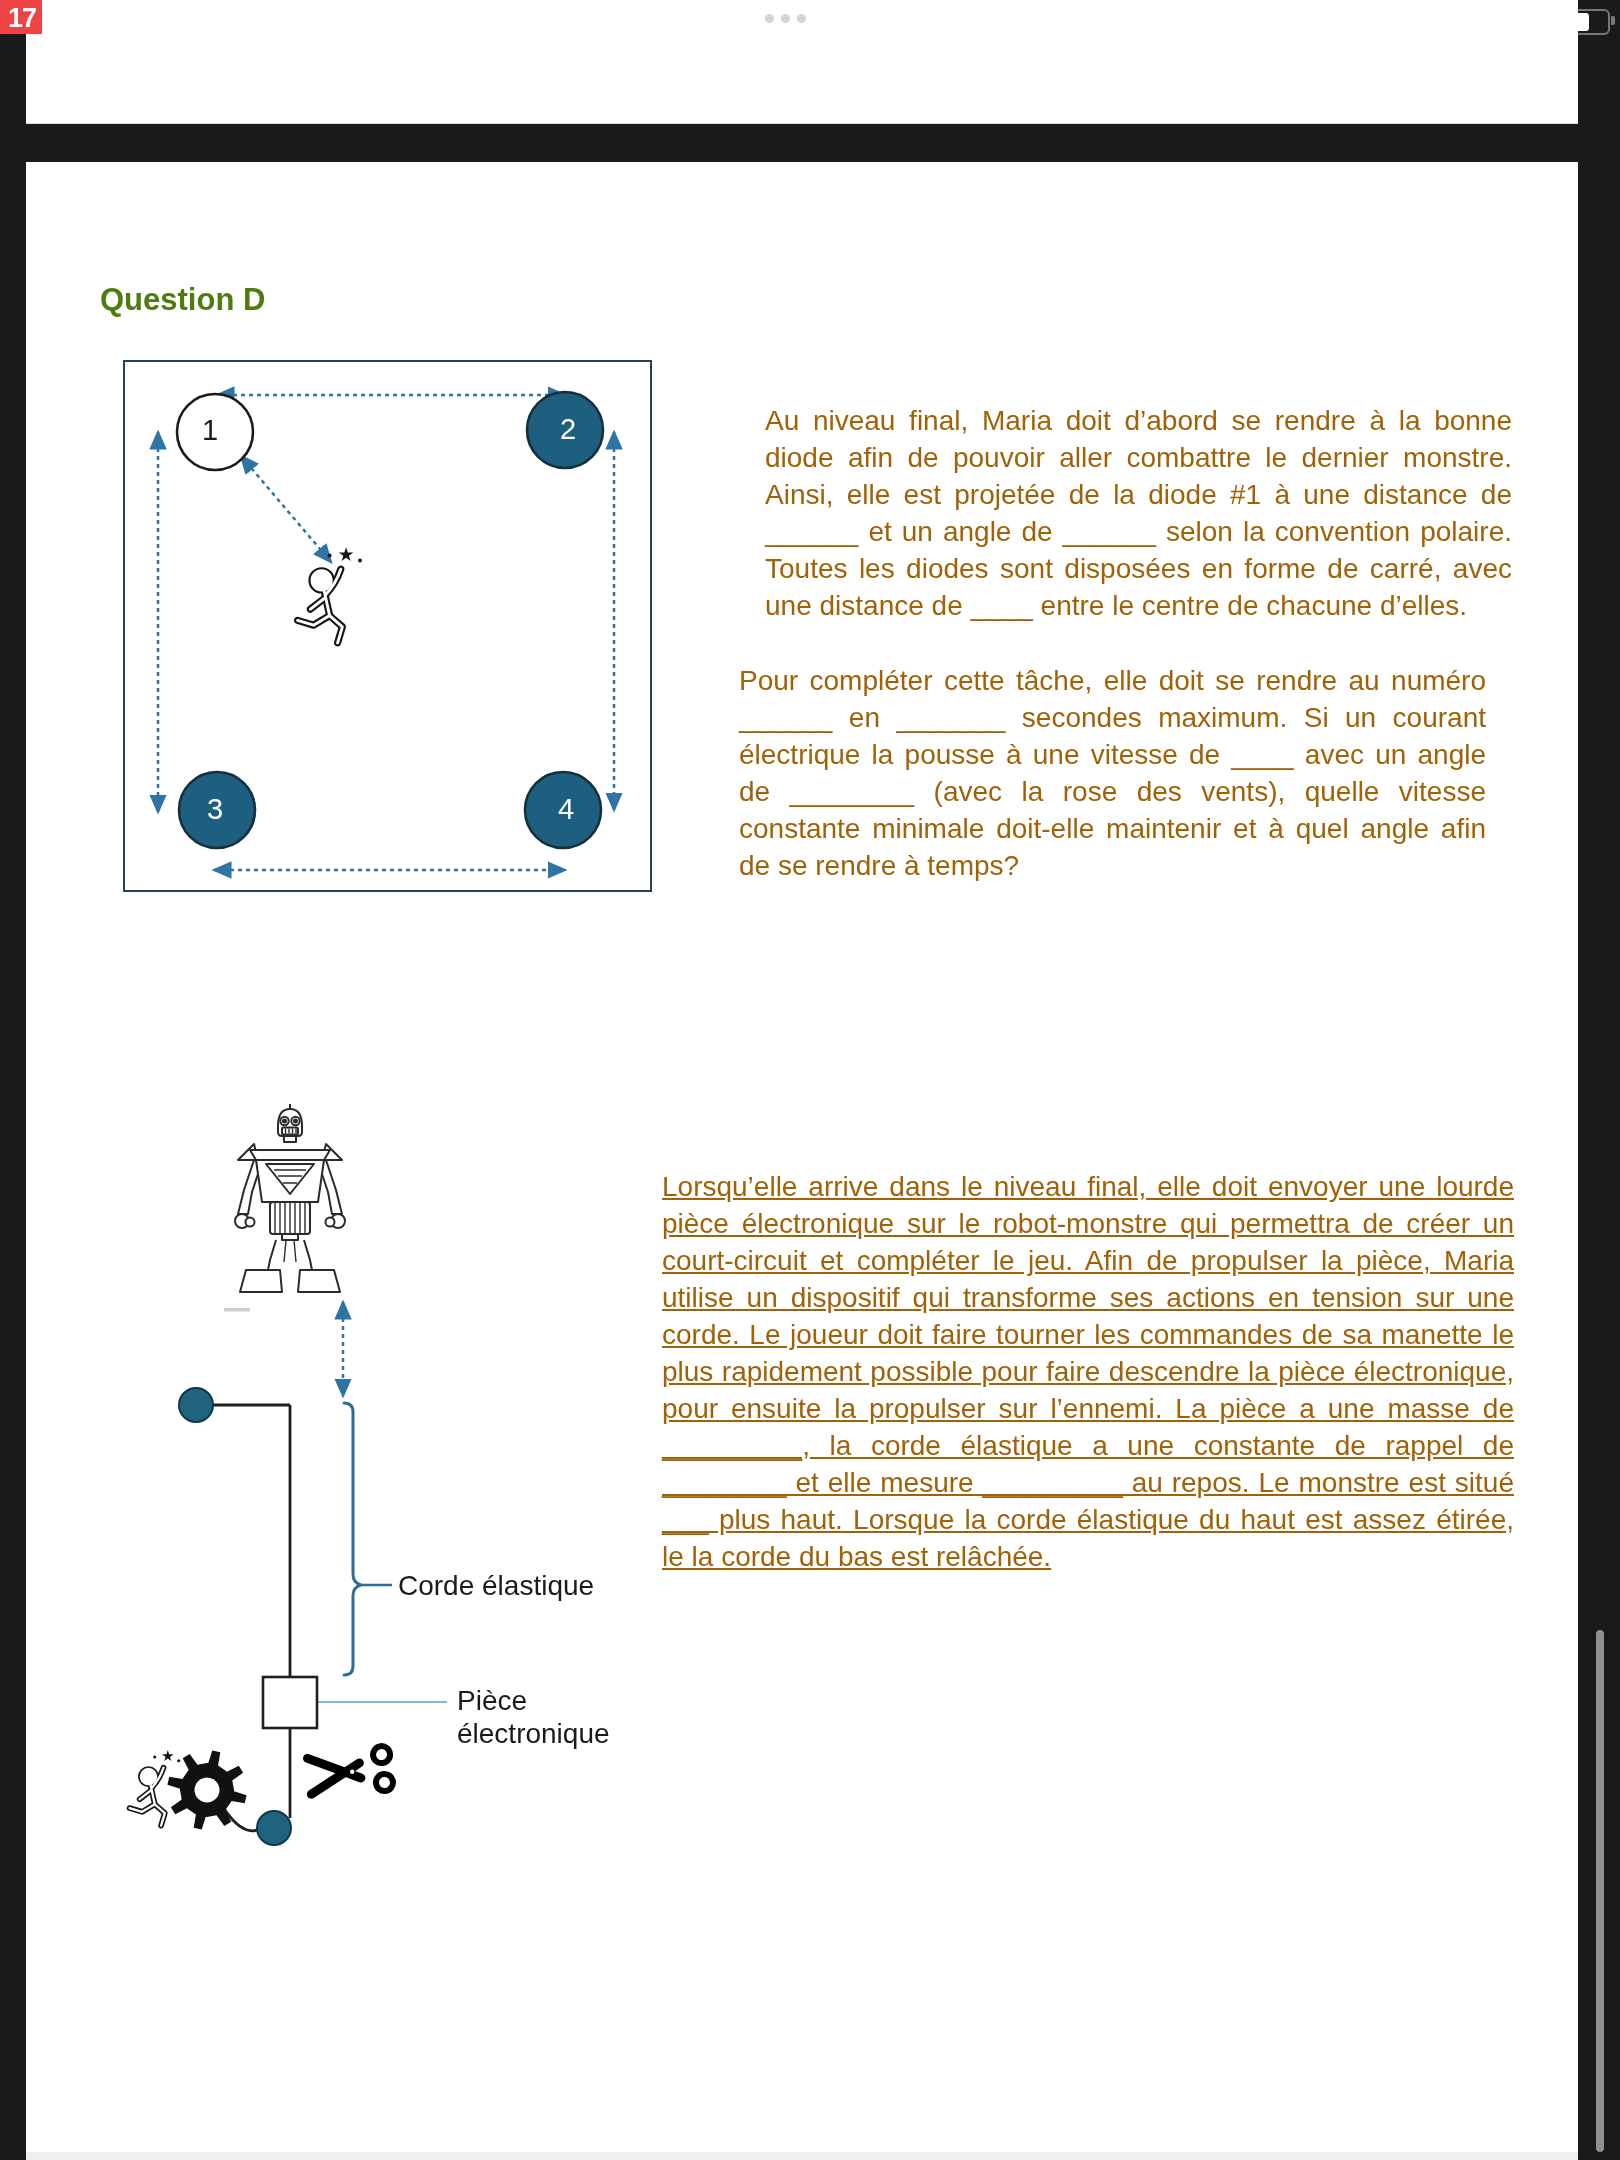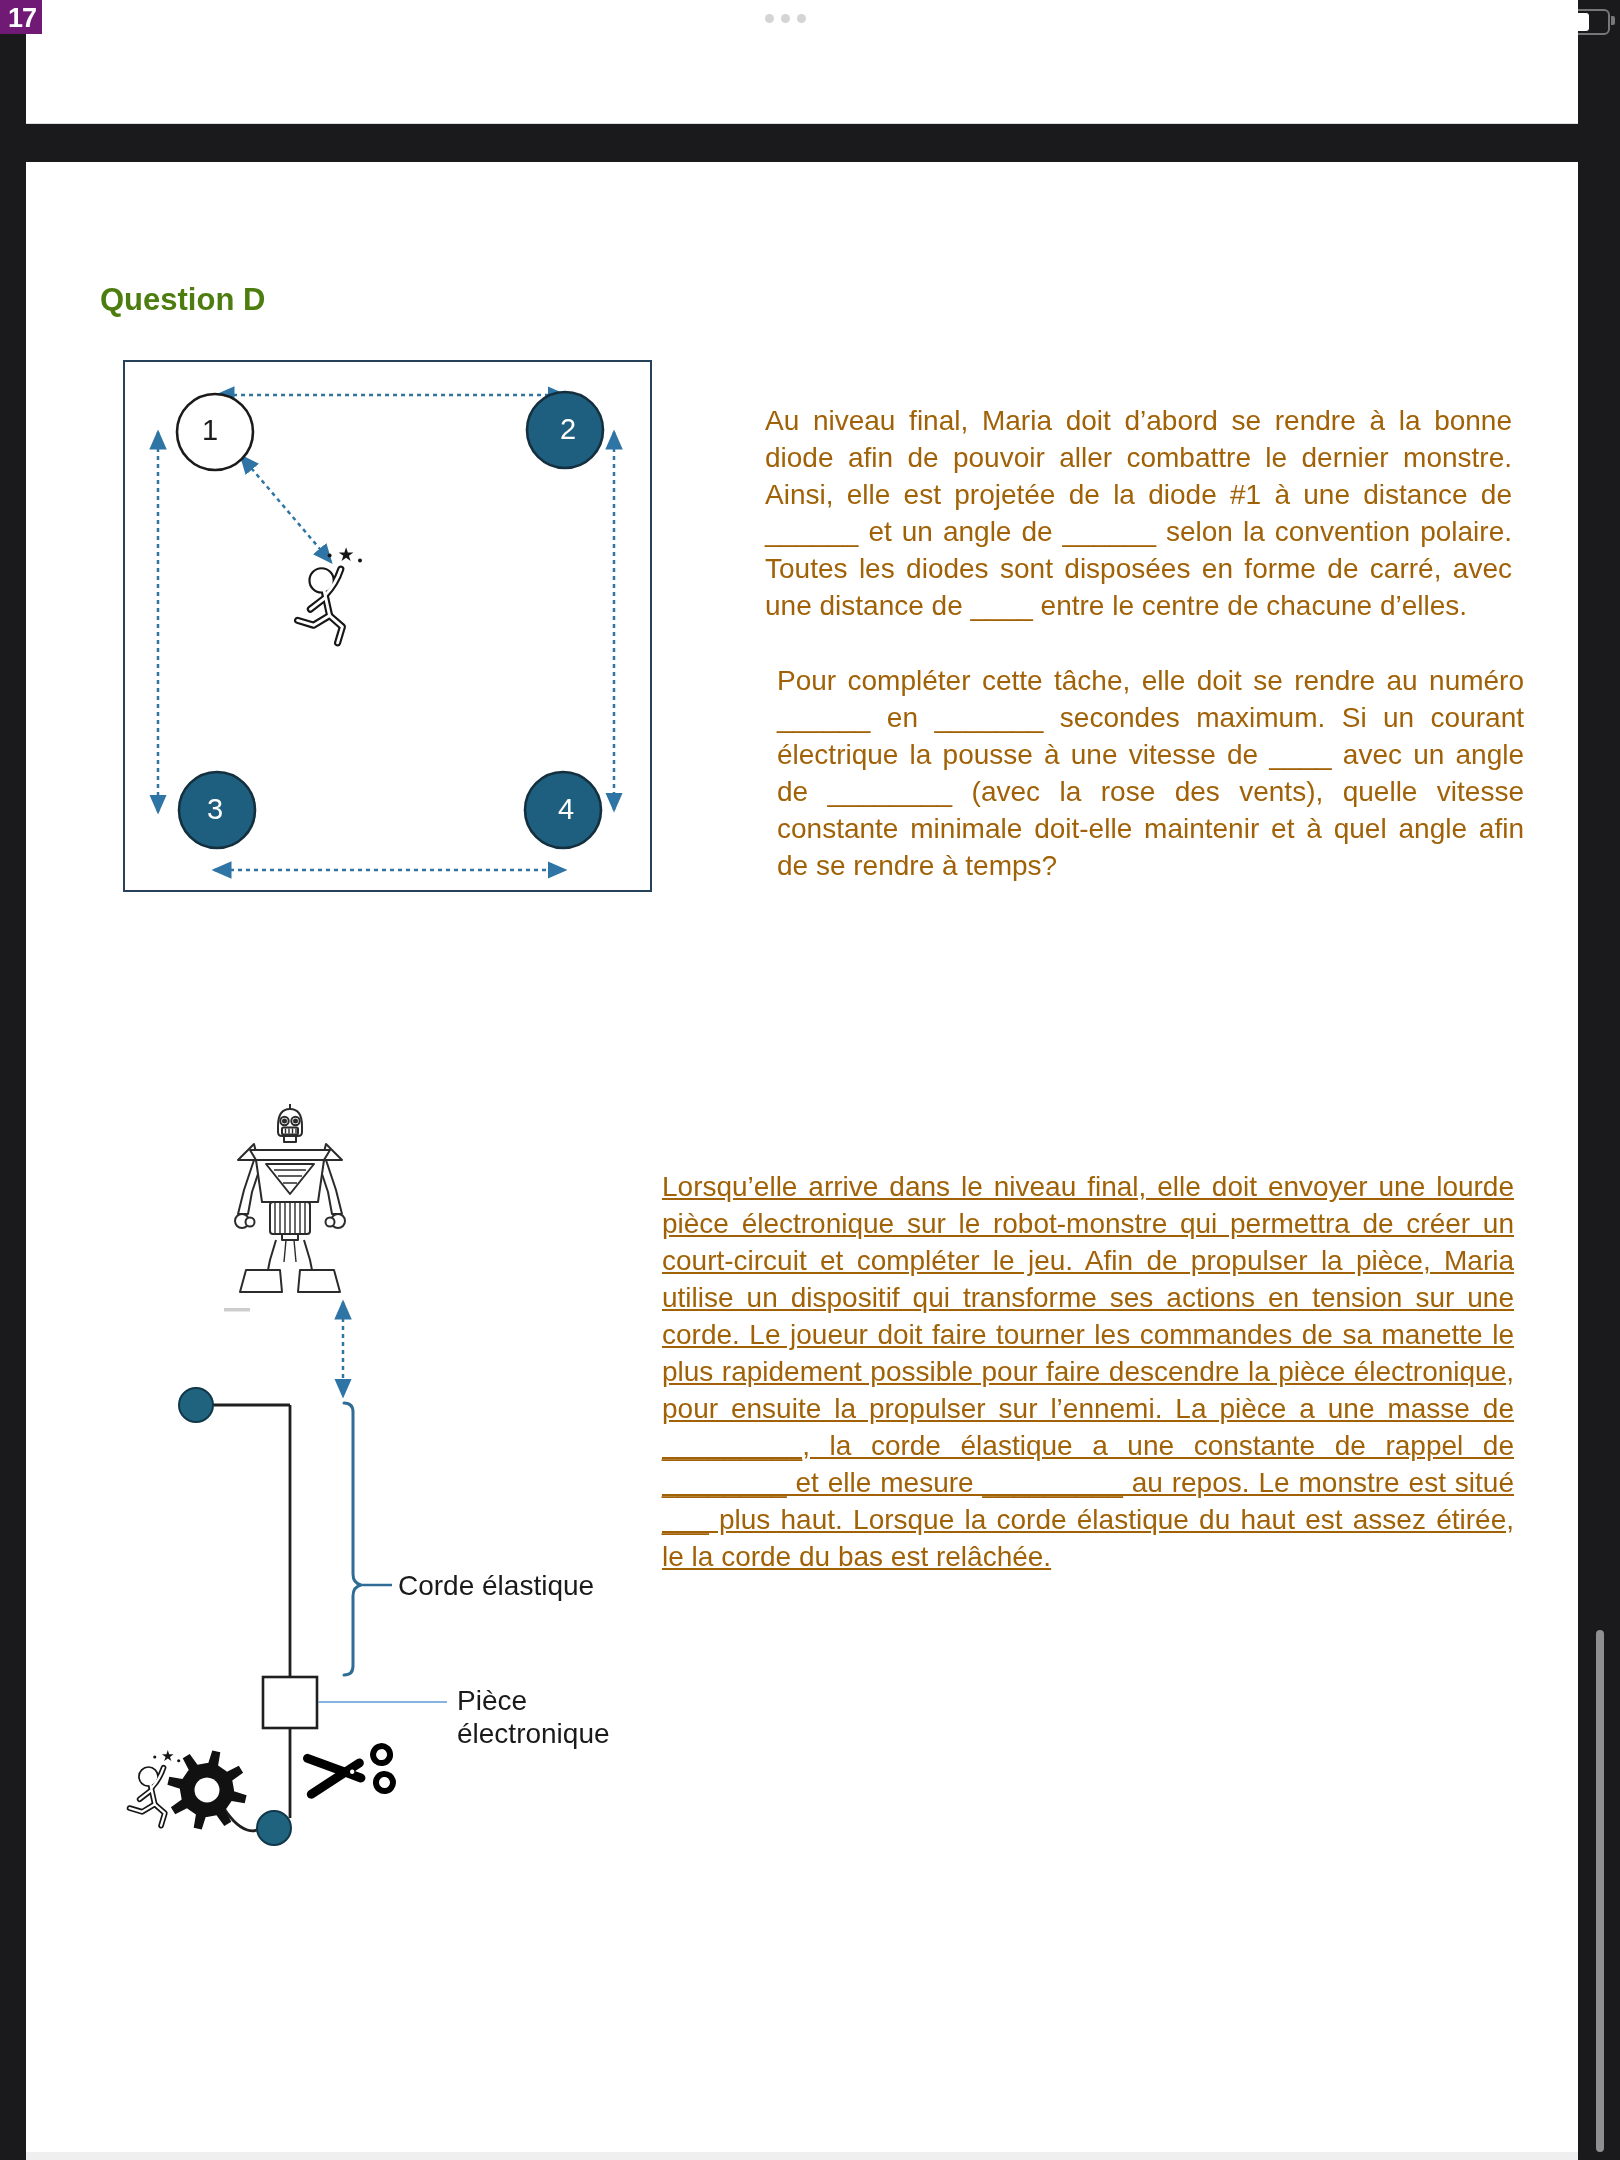--- a/index.html
+++ b/index.html
@@ -4,36 +4,36 @@
 <style>
   html,body{margin:0;padding:0;}
   body{
     width:1620px;height:2160px;position:relative;overflow:hidden;
     background:#1a1a1c;
     font-family:"Liberation Sans",sans-serif;
     -webkit-font-smoothing:antialiased;
   }
   
   .prev-page{position:absolute;left:26px;top:0;width:1552px;height:123px;background:#ffffff;border-bottom:1px solid #dedede;z-index:2;}
-  .clock-block{position:absolute;left:0;top:0;width:42px;height:34px;background:#701a75;z-index:3;}
+  .clock-block{position:absolute;left:0;top:0;width:42px;height:34px;background:#ef4444;z-index:3;}
   .clock-block span{position:absolute;left:8px;top:3px;color:#ffffff;font-weight:700;font-size:27px;letter-spacing:-1px;}
   .dots{position:absolute;left:765px;top:14px;display:flex;gap:7px;z-index:4;}
   .dots i{width:9px;height:9px;border-radius:50%;background:#d4d4d6;display:block;}
   .battery{position:absolute;left:1568px;top:9px;width:38px;height:22px;border:2.5px solid #77777a;border-radius:6px;z-index:1;}
   .battery .fill{position:absolute;left:2px;top:2px;bottom:2px;width:17px;background:#ffffff;border-radius:3px;}
   .battery .cap{position:absolute;right:-7px;top:5px;width:4px;height:9px;background:#77777a;border-radius:0 2px 2px 0;}
   .scroll-thumb{position:absolute;left:1596px;top:1630px;width:8px;height:522px;border-radius:4px;background:#8f8f91;z-index:1;}
   .next-page-sliver{position:absolute;left:26px;top:2152px;width:1552px;height:8px;background:#efefef;z-index:2;}
   
   .page{position:absolute;left:26px;top:162px;width:1552px;height:1990px;background:#ffffff;z-index:2;}
   .heading{position:absolute;left:74px;top:120px;font-size:31px;font-weight:700;color:#4d7c0f;}
   .diode-box{position:absolute;left:97px;top:198px;width:525px;height:528px;border:2px solid #25425a;background:#ffffff;}
   .para{position:absolute;color:#a16207;font-size:28px;line-height:37px;text-align:justify;}
   .p1{left:739px;top:240px;width:747px;}
-  .p2{left:751px;top:500px;width:747px;}
+  .p2{left:713px;top:500px;width:747px;}
   .p3{left:636px;top:1006px;width:852px;text-decoration:underline;}
   .p4{left:636px;top:1452px;width:852px;}
   .lower-svg{position:absolute;left:74px;top:940px;}
   
   .dash{stroke:#2e74a4;stroke-width:2.5;fill:none;stroke-dasharray:4 4;}
   .blk{stroke:#1f1f1f;stroke-width:2.8;fill:none;}
   .pb{stroke:#161616;stroke-width:9;fill:none;stroke-linecap:round;stroke-linejoin:round;}
   .pb circle{fill:#ffffff;}
   .pw{stroke:#ffffff;stroke-width:3.6;fill:none;stroke-linecap:round;stroke-linejoin:round;}
   .pw circle{fill:#ffffff;}

